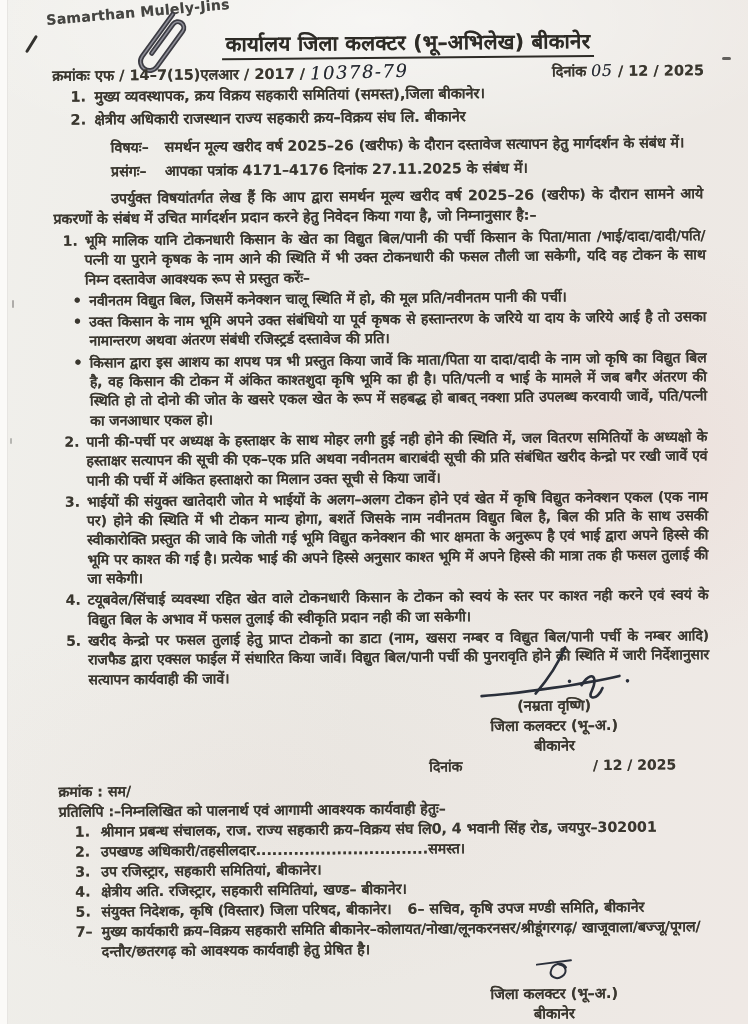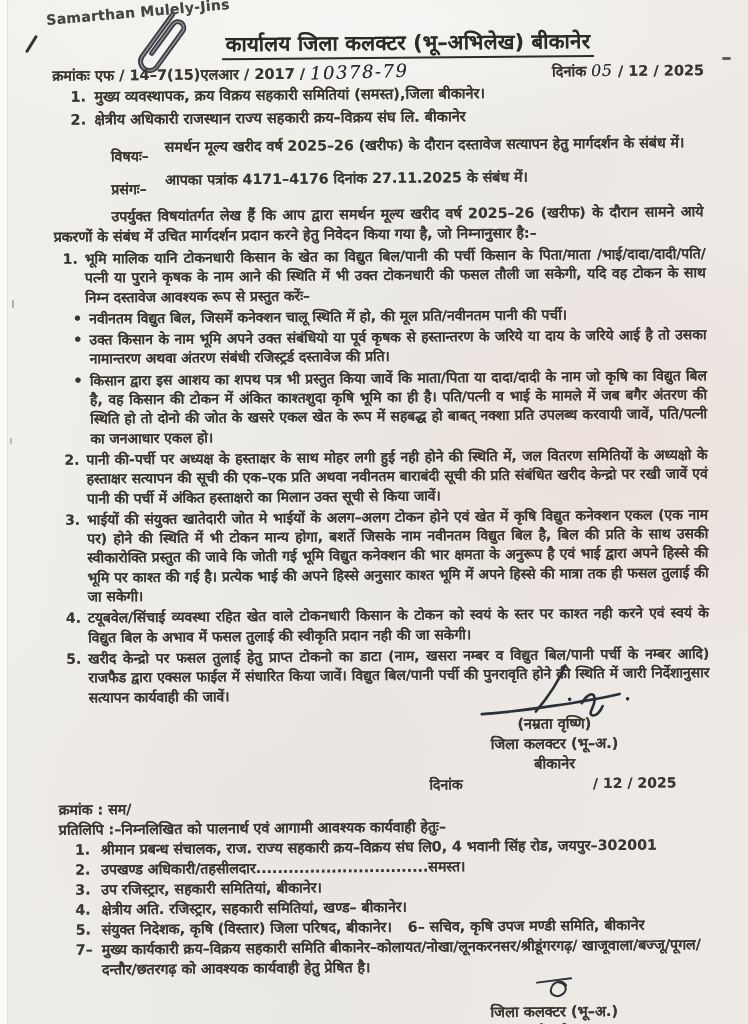--- a/index.html
+++ b/index.html
@@ -29,21 +29,21 @@
 
   .ref-row{display:flex;justify-content:space-between;align-items:baseline;margin-top:2px;font-size:14.5px;font-weight:bold;}
   .hand{font-family:"DejaVu Serif","Liberation Serif",serif;font-style:italic;font-weight:normal;
     color:#232832;font-size:18px;letter-spacing:1.5px;display:inline-block;transform:rotate(-1.2deg);}
   .hand-day{font-size:16px;letter-spacing:0.5px;}
 
   .addr-row{display:flex;margin:2px 0 0 18px;font-size:14.5px;font-weight:bold;line-height:21px;}
   .addr-row .marker{flex:0 0 24px;text-align:left;}
 
   .subj-row{display:flex;margin:7px 0 0 58px;font-size:14.2px;font-weight:bold;line-height:20px;}
-  .subj-label{flex:0 0 54px;margin-top:9px;}
+  .subj-label{flex:0 0 54px;}
   .subj-text{max-width:546px;}
 
   .intro{margin:7px 2px 0 0;font-size:14.2px;line-height:20px;text-align:justify;text-indent:58px;font-weight:bold;}
 
   .doc-body{margin-top:3px;}
   .row{display:flex;font-size:13.9px;line-height:19.3px;margin-bottom:2px;font-weight:bold;}
   .row .marker{flex:0 0 24px;text-align:right;padding-right:7px;}
   .row .text{flex:1;text-align:justify;}
   .row.bullet .marker{flex:0 0 28px;font-size:15px;}
   .row.bullet .text{flex:1;}

